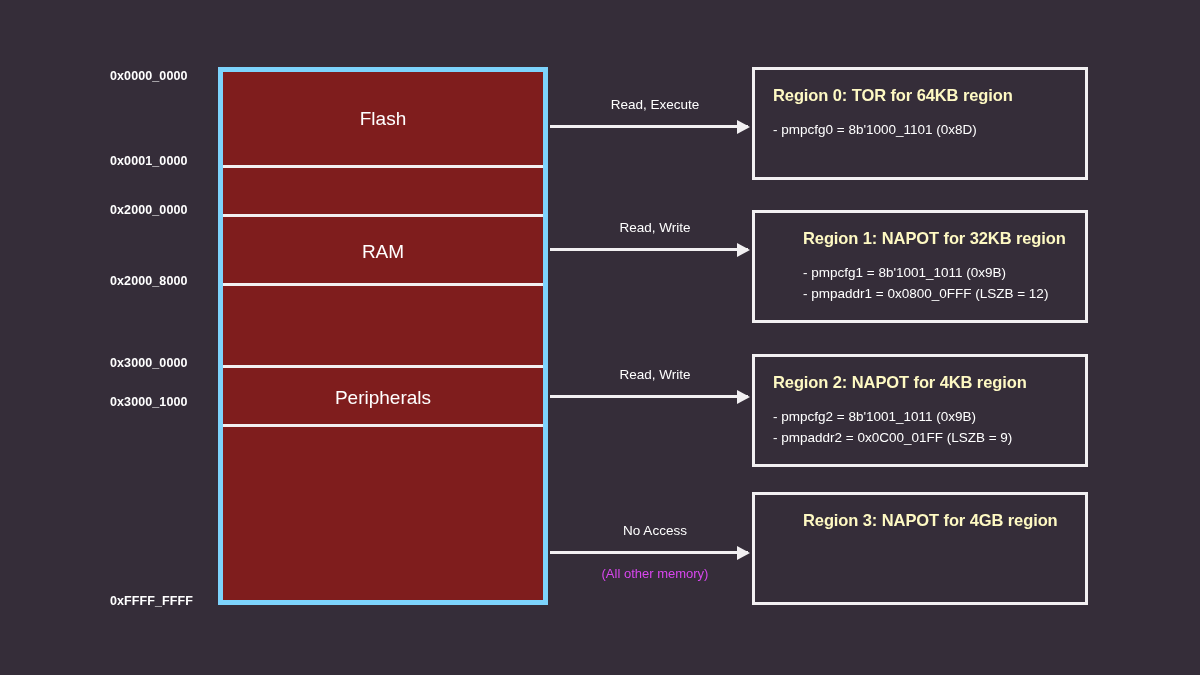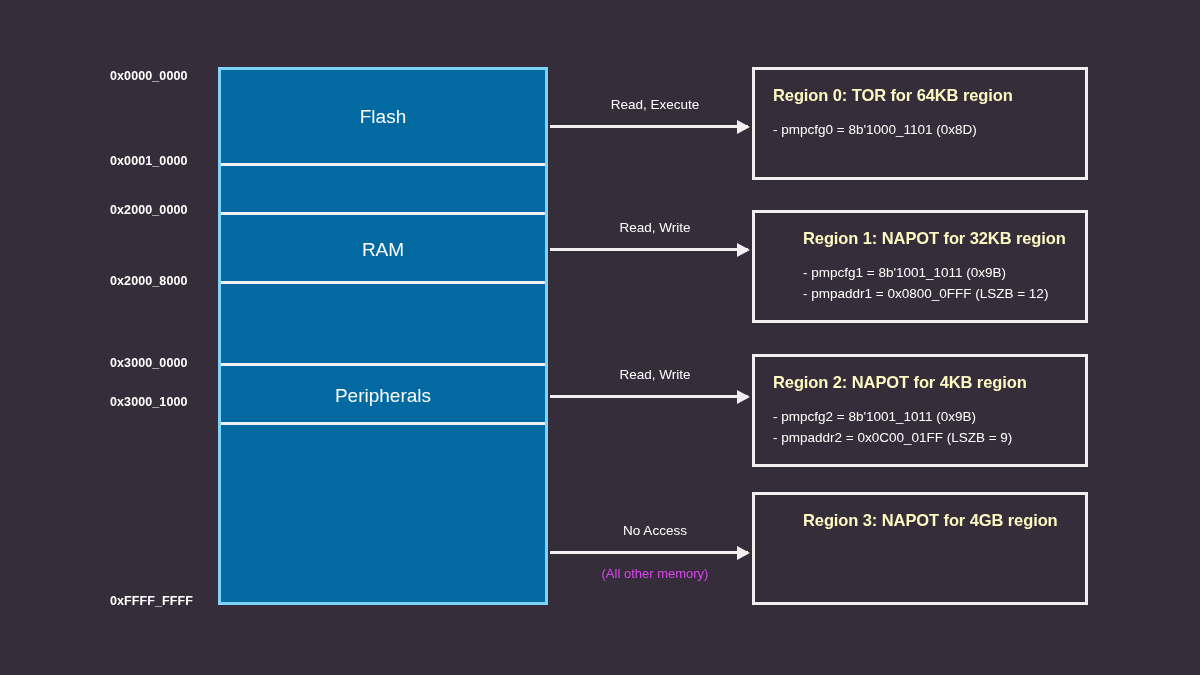--- a/index.html
+++ b/index.html
@@ -37,22 +37,22 @@
     line-height: 1;
   }
 
   
   #memmap {
     position: absolute;
     left: 218px;
     top: 66px;
     width: 330px;
     height: 538px;
-    border: 3px solid #7dd3fc;
-    background: #0369a1;
+    border: 5px solid #7dd3fc;
+    background: #7f1d1d;
   }
 
   .mem-divider {
     position: absolute;
     left: 0;
     width: 100%;
     height: 3px;
     background: #F2F0F2;
   }
 

